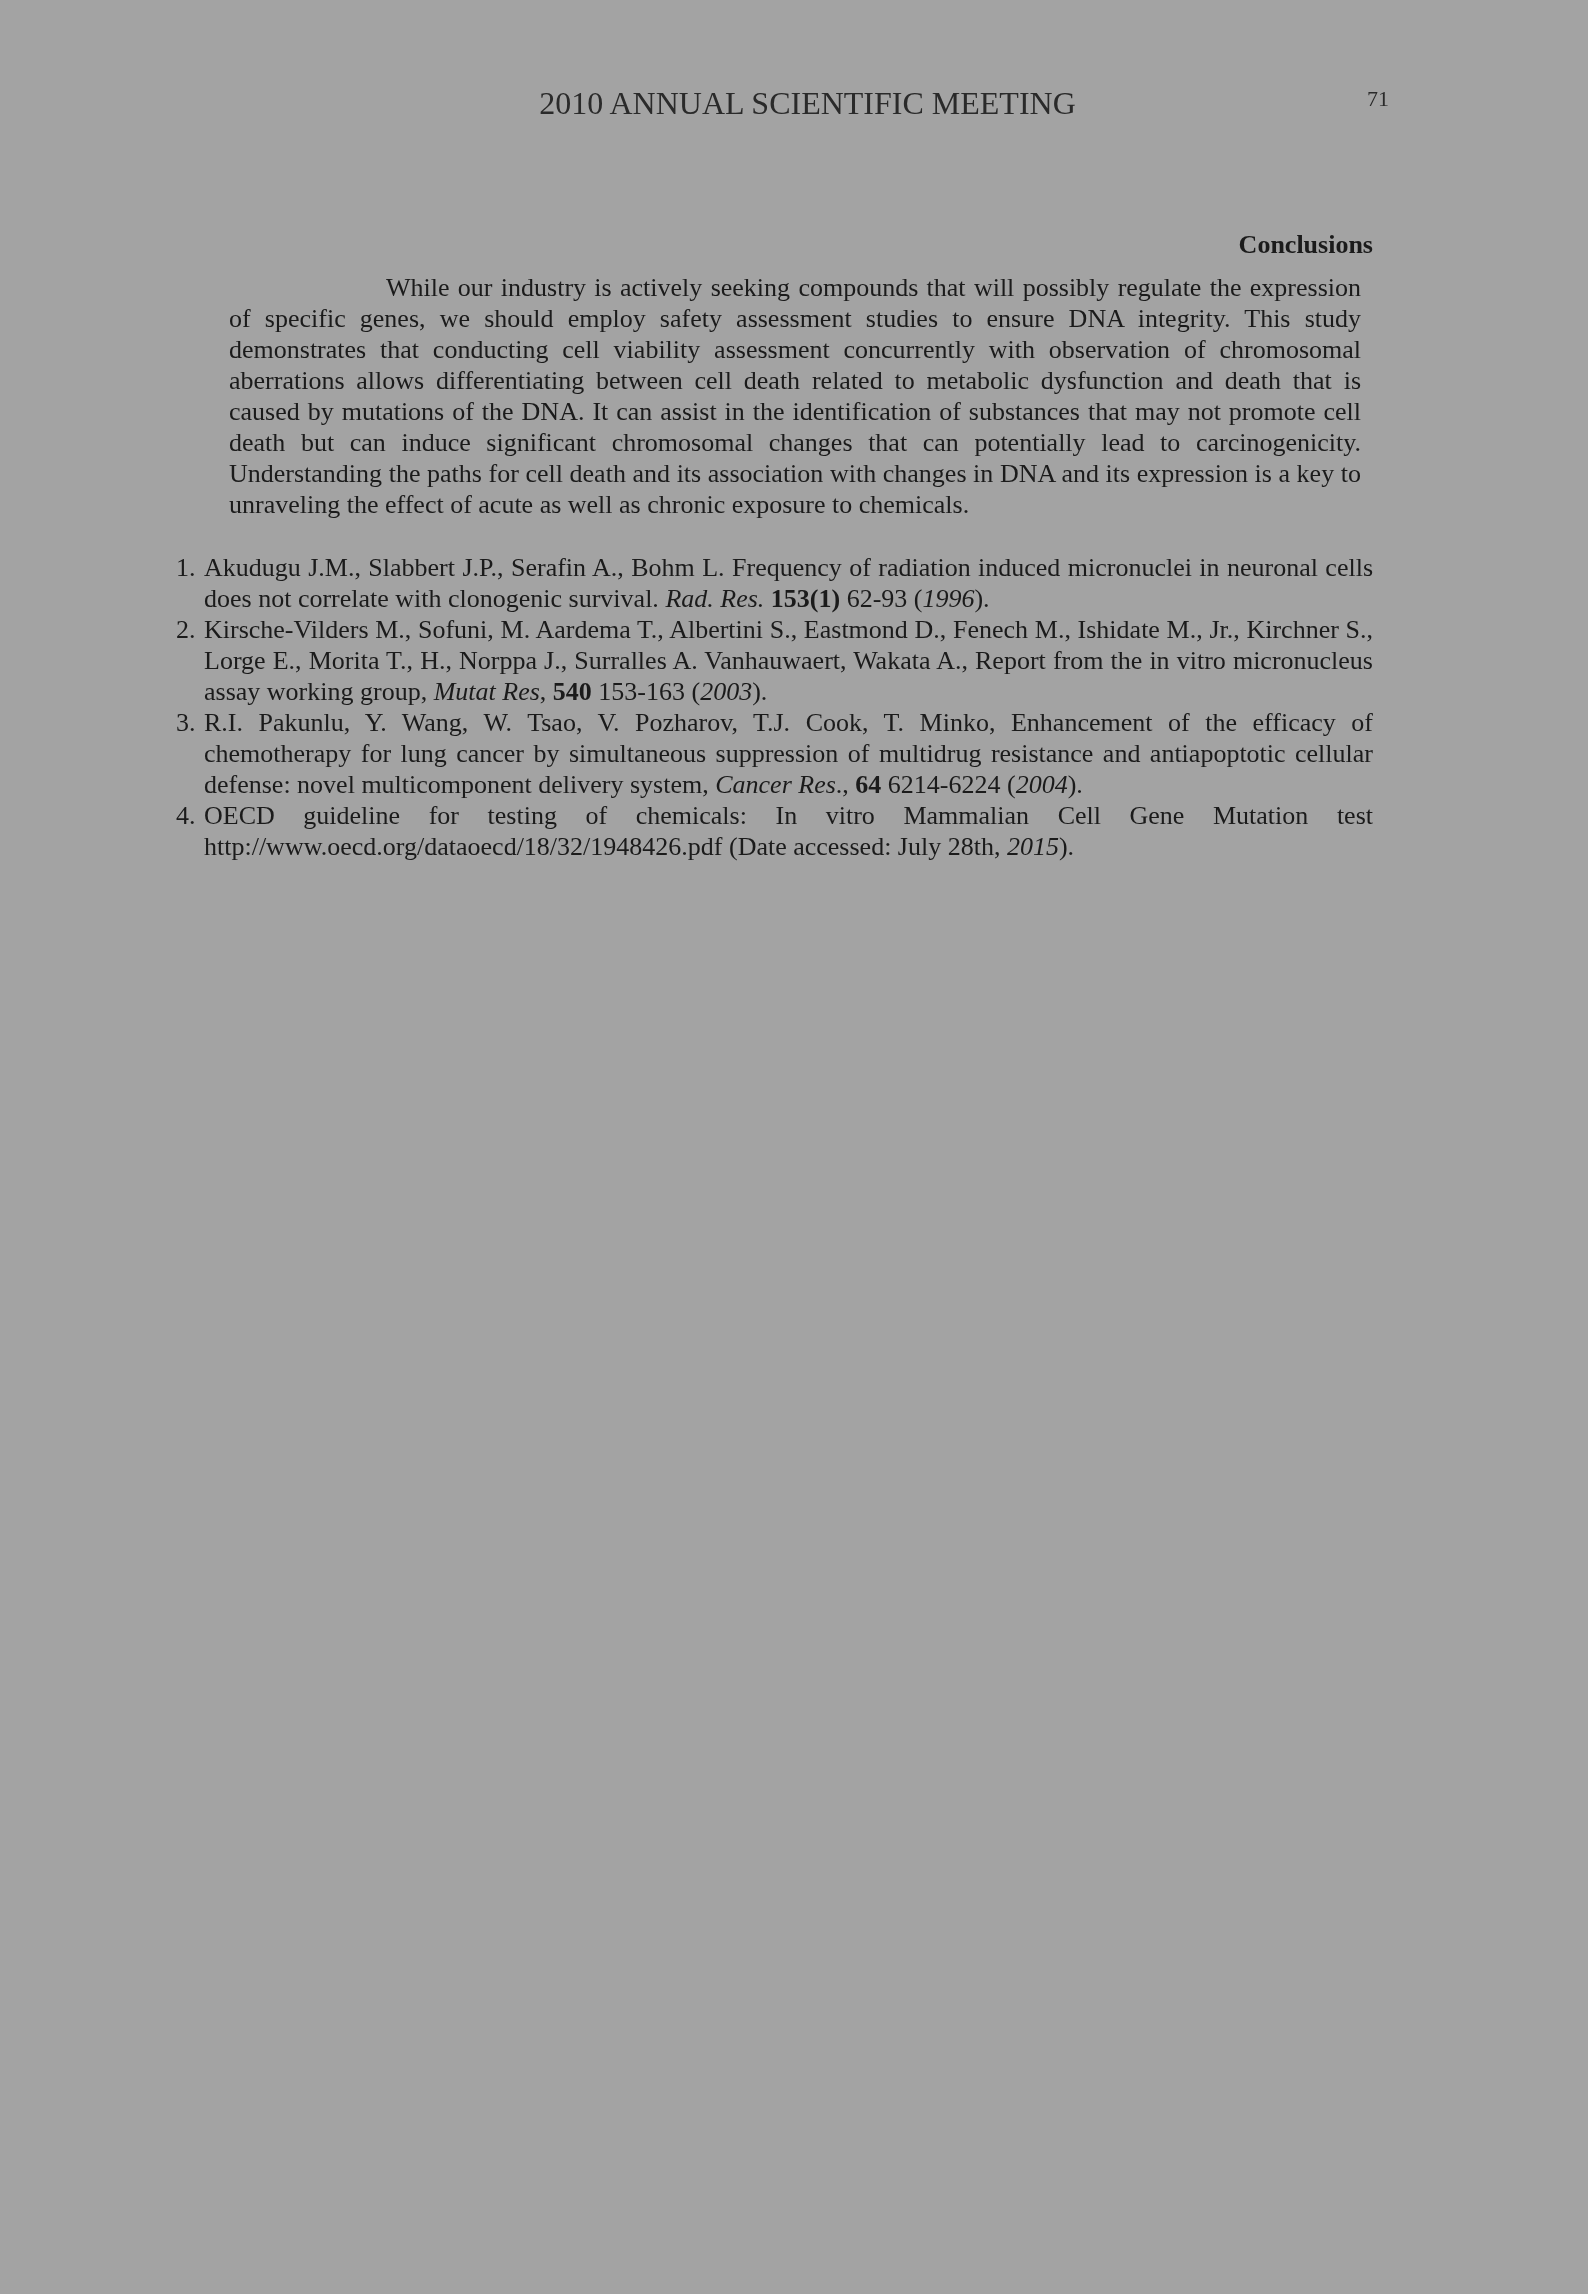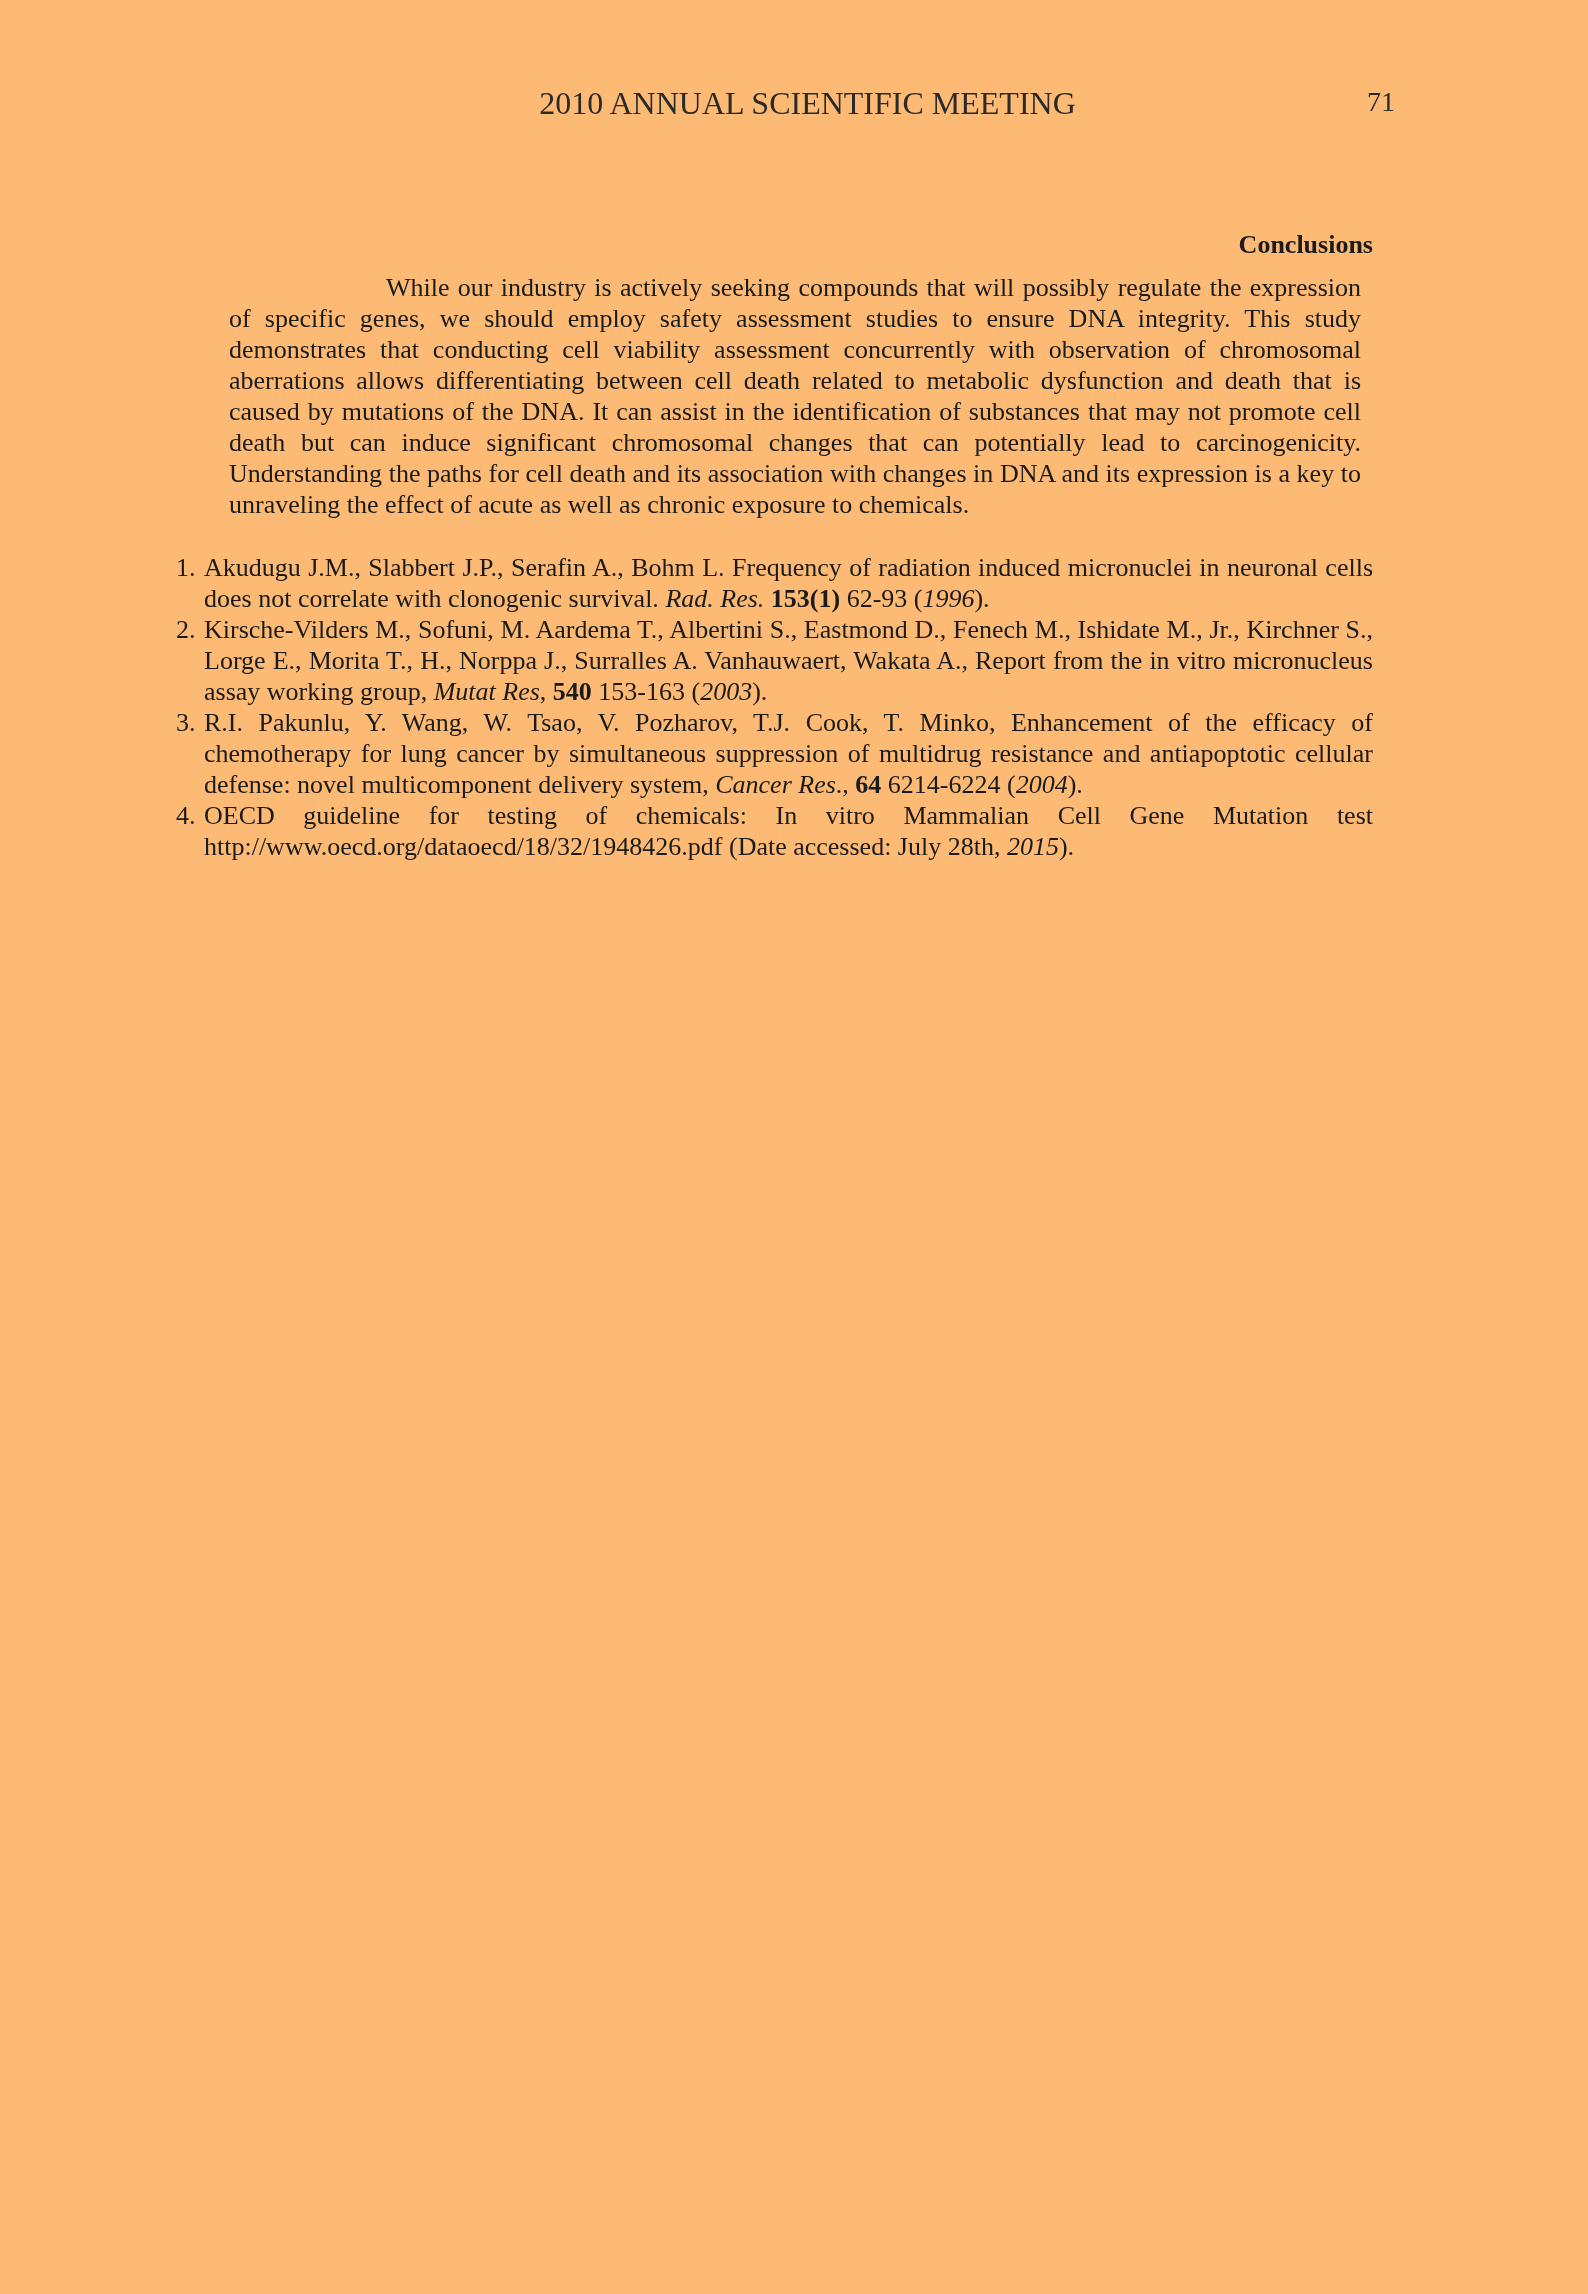--- a/index.html
+++ b/index.html
@@ -1,38 +1,38 @@
 <!DOCTYPE html>
 <html style="font-size:15px"><head>
 <meta charset="utf-8">
 <style>
   html, body { margin: 0; padding: 0; background: #e8e8e8; }
   .page {
     position: relative;
     width: 1589px;
     height: 2295px;
-    background: #fdba74;
+    background: #a3a3a3;
     font-family: "Liberation Serif", "DejaVu Serif", serif;
     color: #1b1b1b;
     overflow: hidden;
   }
   .header-title {
     position: absolute;
     top: 85px;
     left: calc(50% + 13px);
     transform: translateX(-50%);
     font-size: 32px;
     white-space: nowrap;
     color: #2a2a2a;
   }
   .page-number {
     position: absolute;
     top: 86px;
     left: 1367px;
-    font-size: 28px;
+    font-size: 22px;
     color: #2a2a2a;
   }
   .content {
     position: absolute;
     top: 229px;
     left: 217px;
     width: 1156px;
     font-size: 26px;
     line-height: 31px;
     text-align: justify;

